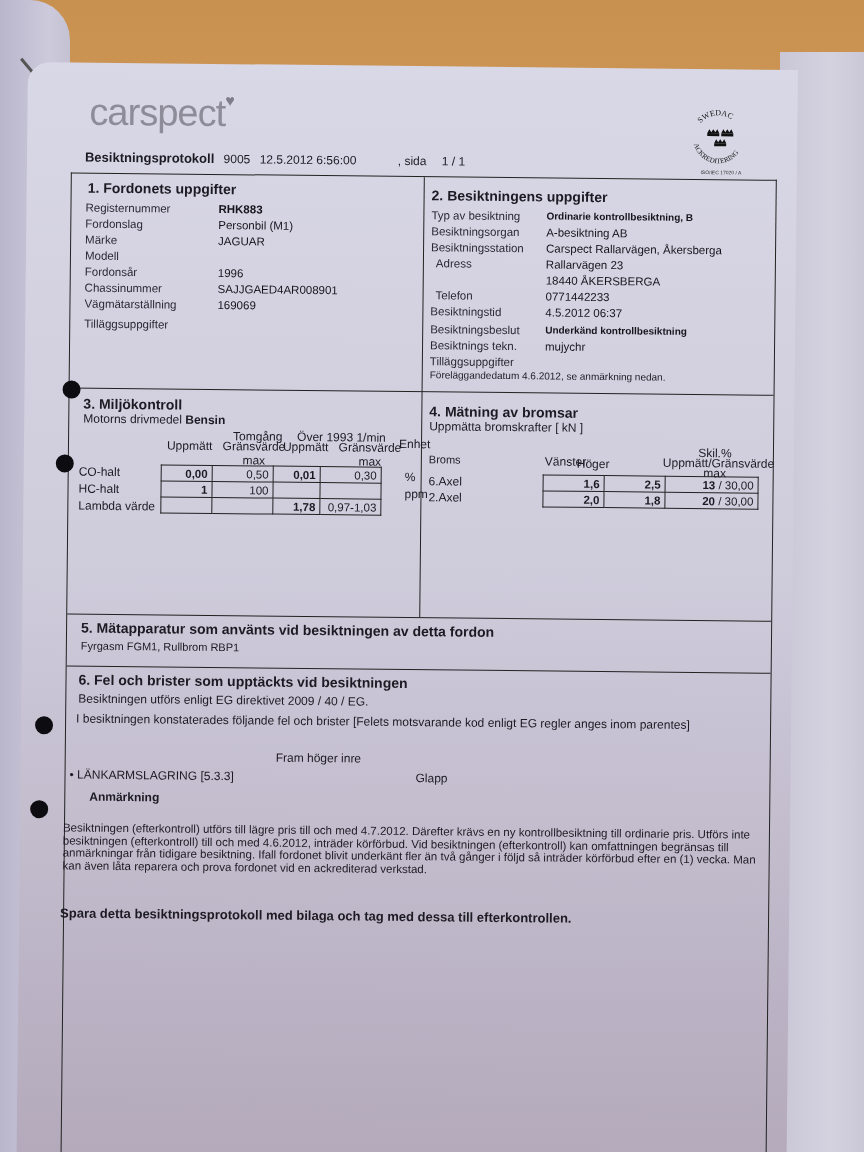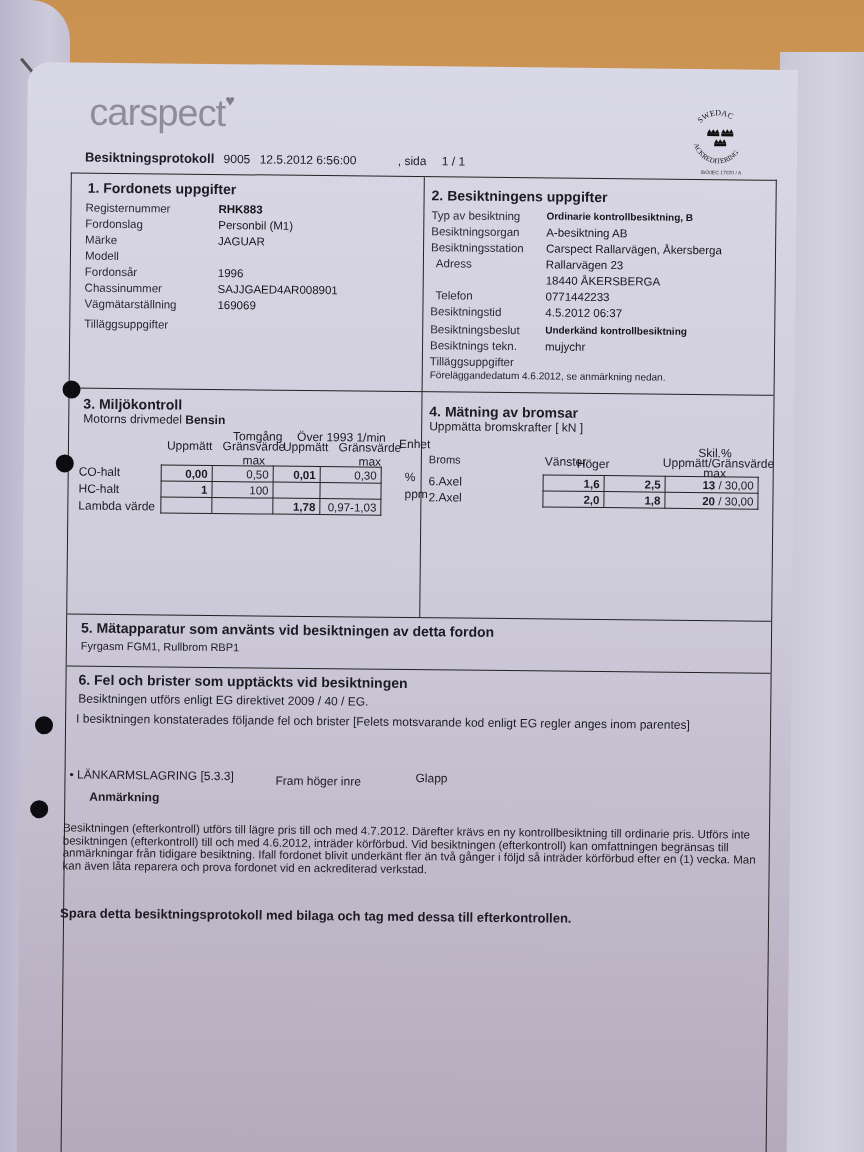--- a/index.html
+++ b/index.html
@@ -237,21 +237,21 @@
     </tbody>
       </table>
 
     <div class="sec-title" style="left:14px;top:446px">5. Mätapparatur som använts vid besiktningen av detta fordon</div>
     <div class="txt small" style="left:14px;top:466px;font-size:11px">Fyrgasm FGM1, Rullbrom RBP1</div>
 
     <div class="sec-title" style="left:12px;top:498px">6. Fel och brister som upptäckts vid besiktningen</div>
     <div class="txt" style="left:12px;top:518px">Besiktningen utförs enligt EG direktivet 2009 / 40 / EG.</div>
     <div class="txt" style="left:10px;top:538px">I besiktningen konstaterades följande fel och brister [Felets motsvarande kod enligt EG regler anges inom parentes]</div>
     <div class="txt" style="left:4px;top:594px">• LÄNKARMSLAGRING [5.3.3]</div>
-    <div class="txt" style="left:210px;top:598px">Fram höger inre</div>
+    <div class="txt" style="left:210px;top:575px">Fram höger inre</div>
     <div class="txt" style="left:350px;top:594px">Glapp</div>
     <div class="txt b" style="left:24px;top:616px">Anmärkning</div>
     <div class="para" style="left:-2px;top:648px">
       <div>Besiktningen (efterkontroll) utförs till lägre pris till och med 4.7.2012. Därefter krävs en ny kontrollbesiktning till ordinarie pris. Utförs inte</div>
         <div>besiktningen (efterkontroll) till och med 4.6.2012, inträder körförbud. Vid besiktningen (efterkontroll) kan omfattningen begränsas till</div>
         <div>anmärkningar från tidigare besiktning. Ifall fordonet blivit underkänt fler än två gånger i följd så inträder körförbud efter en (1) vecka. Man</div>
         <div>kan även låta reparera och prova fordonet vid en ackrediterad verkstad.</div>
     </div>
     <div class="txt b" style="left:-4px;top:732px;font-size:13px;font-weight:bold">Spara detta besiktningsprotokoll med bilaga och tag med dessa till efterkontrollen.</div>
   </div>

